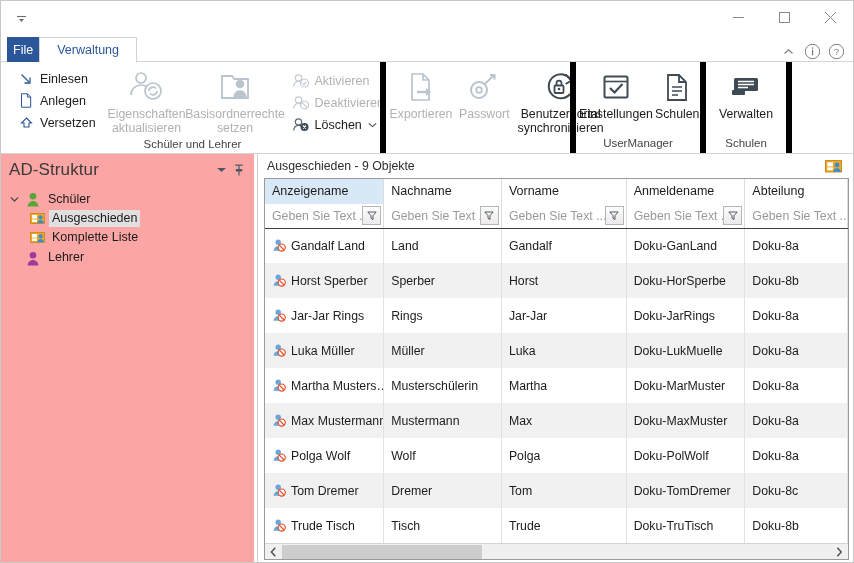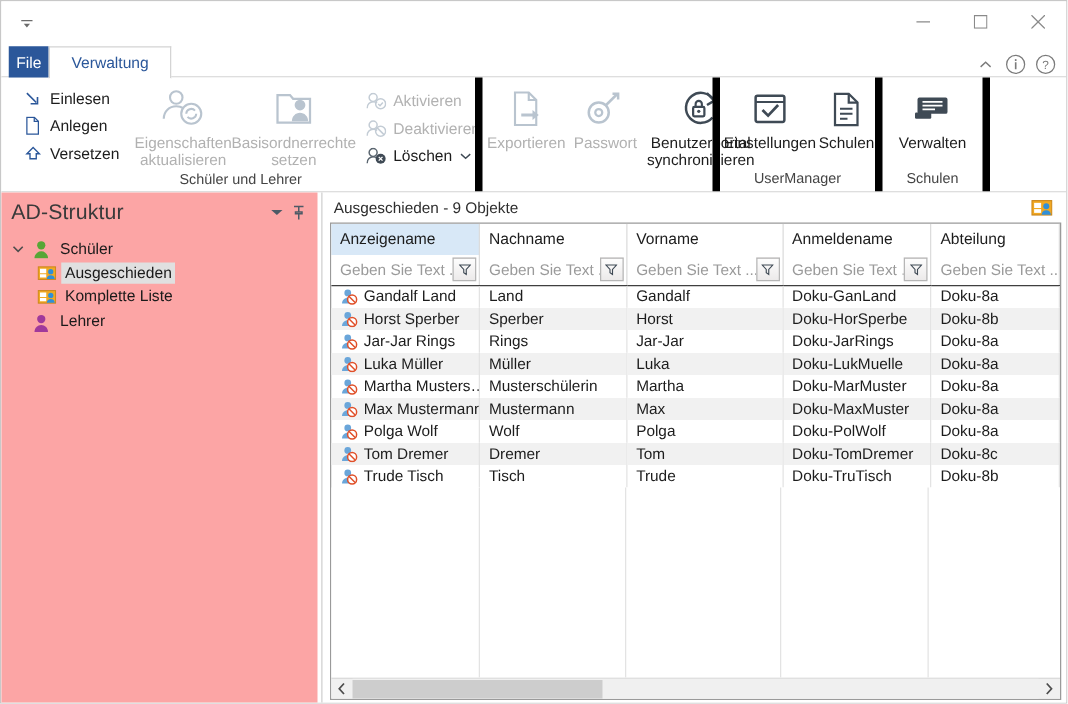--- a/index.html
+++ b/index.html
@@ -286,21 +286,21 @@
     width: 19px; height: 19px;
     border: 1px solid #b6b6b6;
     background: linear-gradient(#fdfdfd,#eceaea);
     display: flex; align-items: center; justify-content: center;
     margin-right: 2px;
     flex: 0 0 19px;
   }
   table.grid td.cell {
     padding: 0 0 0 7px;
     border-right: 1px solid #e3e3e3;
-    height: 18px;
+    height: 35px;
     white-space: nowrap;
     overflow: hidden;
     color: #1c1c1c;
     vertical-align: middle;
   }
   table.grid tr.drow:nth-child(even) td.cell { background: #f1f1f1; }
   td.cell.first { padding-left: 3px; }
   .namecell { display:flex; align-items:center; gap:3px; }
   .namecell .uicon { width: 16px; height: 14px; flex: 0 0 16px; display:flex; align-items:center; justify-content:center; }
   .grid-fill { flex: 1; background: #ffffff; position: relative; }

